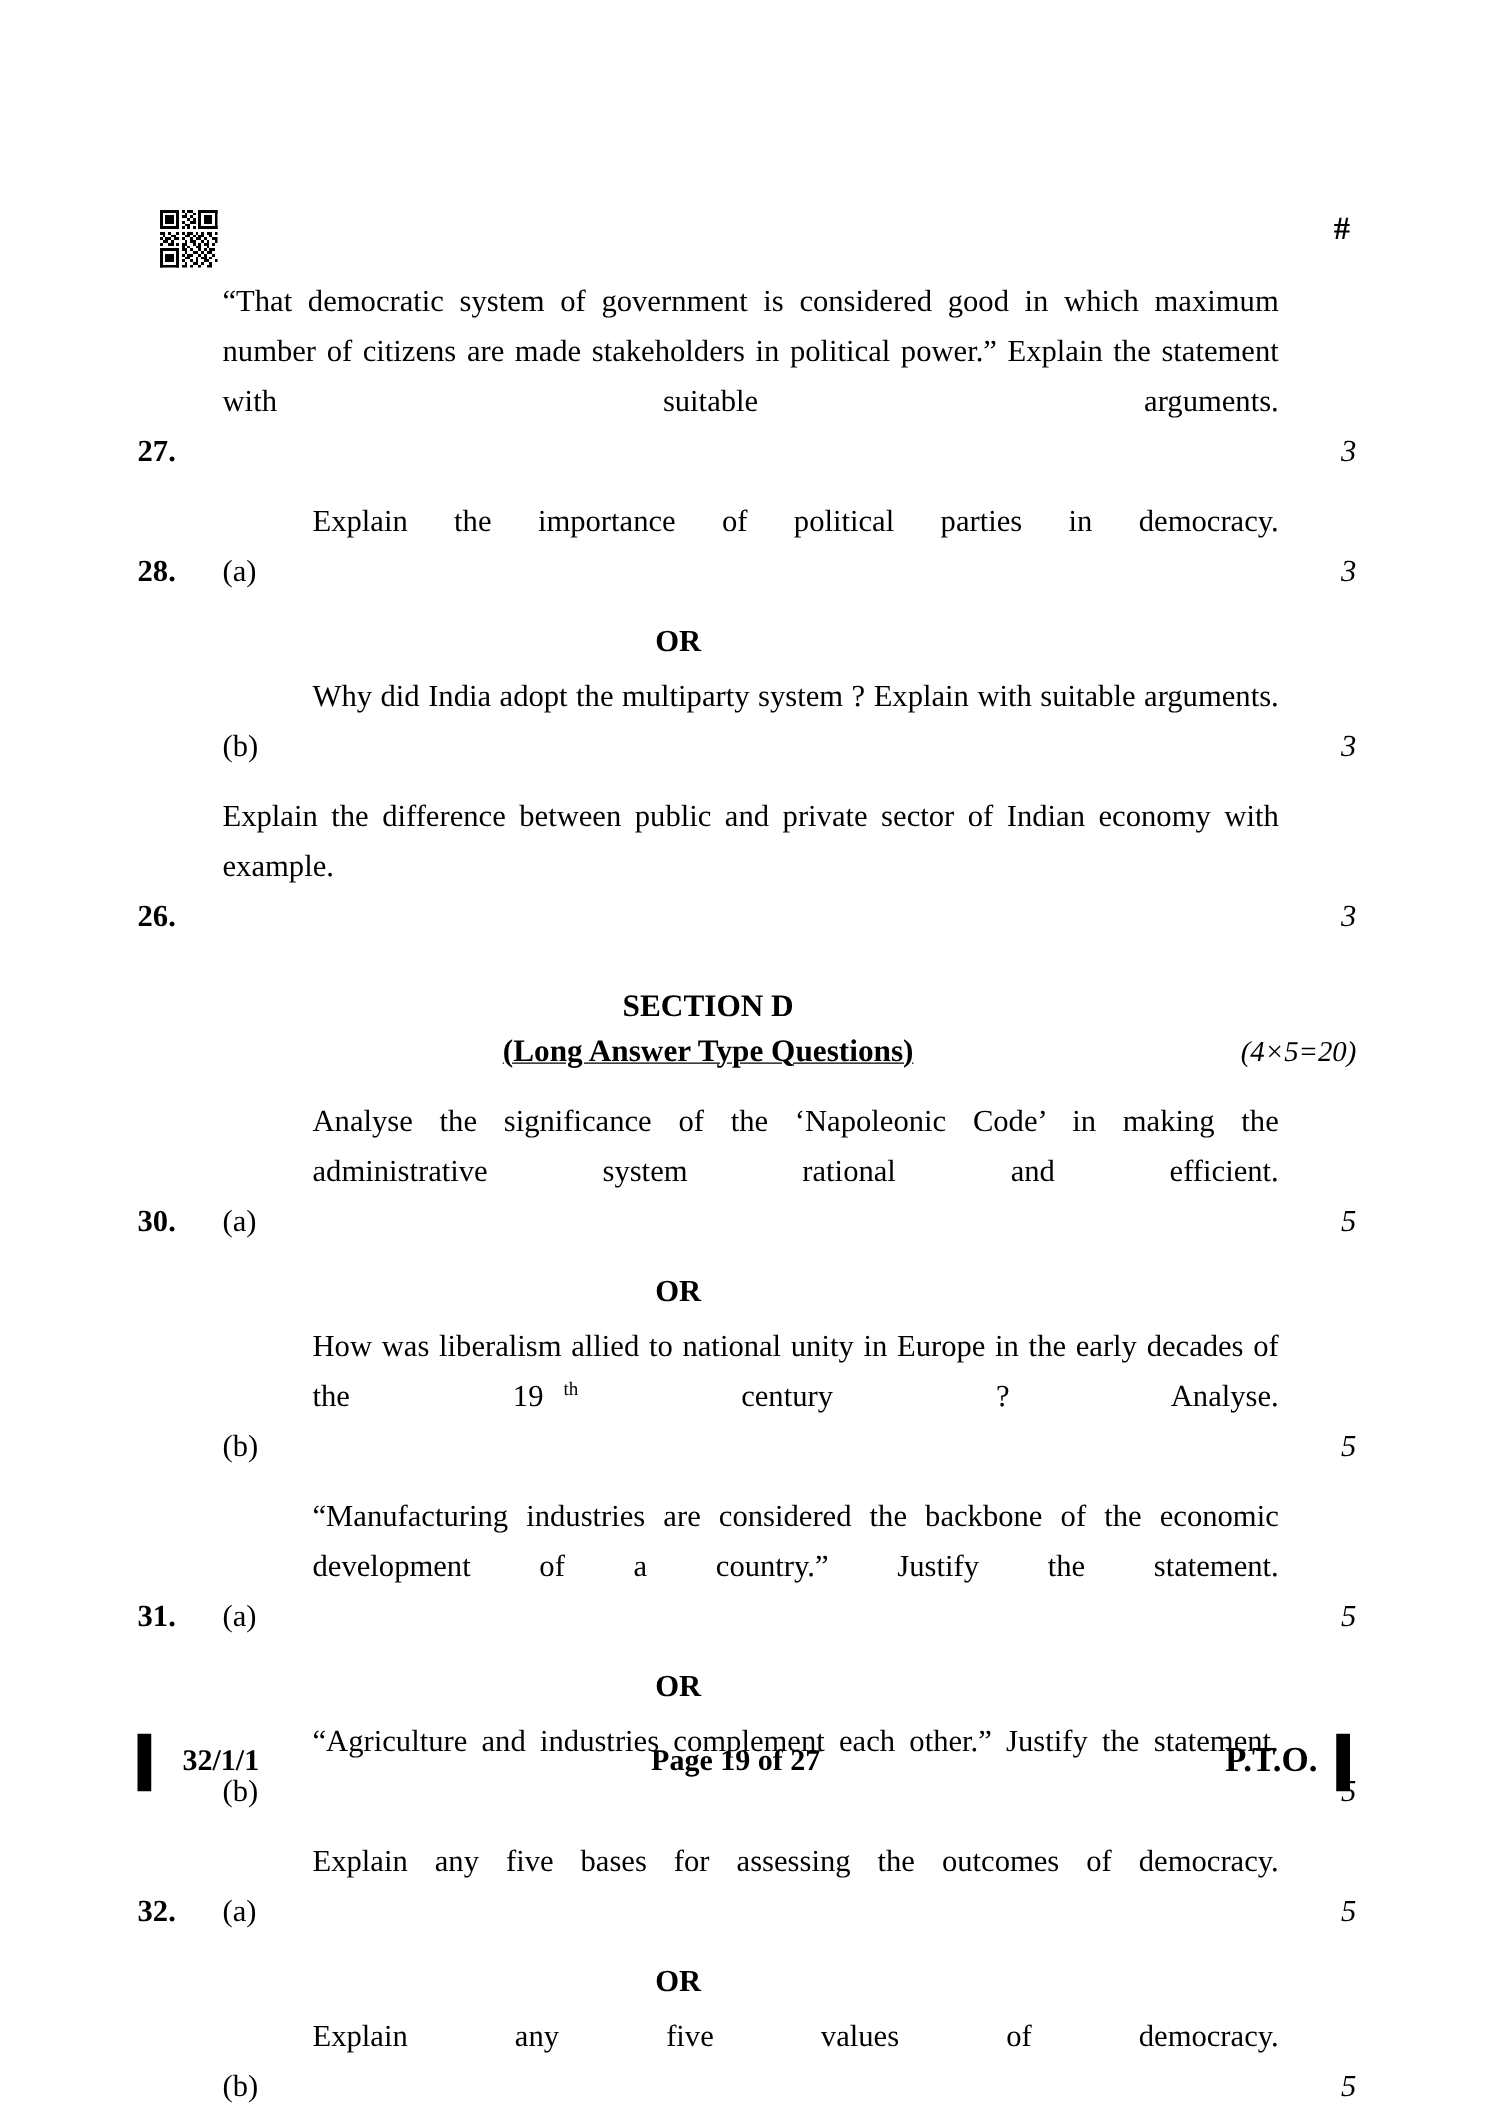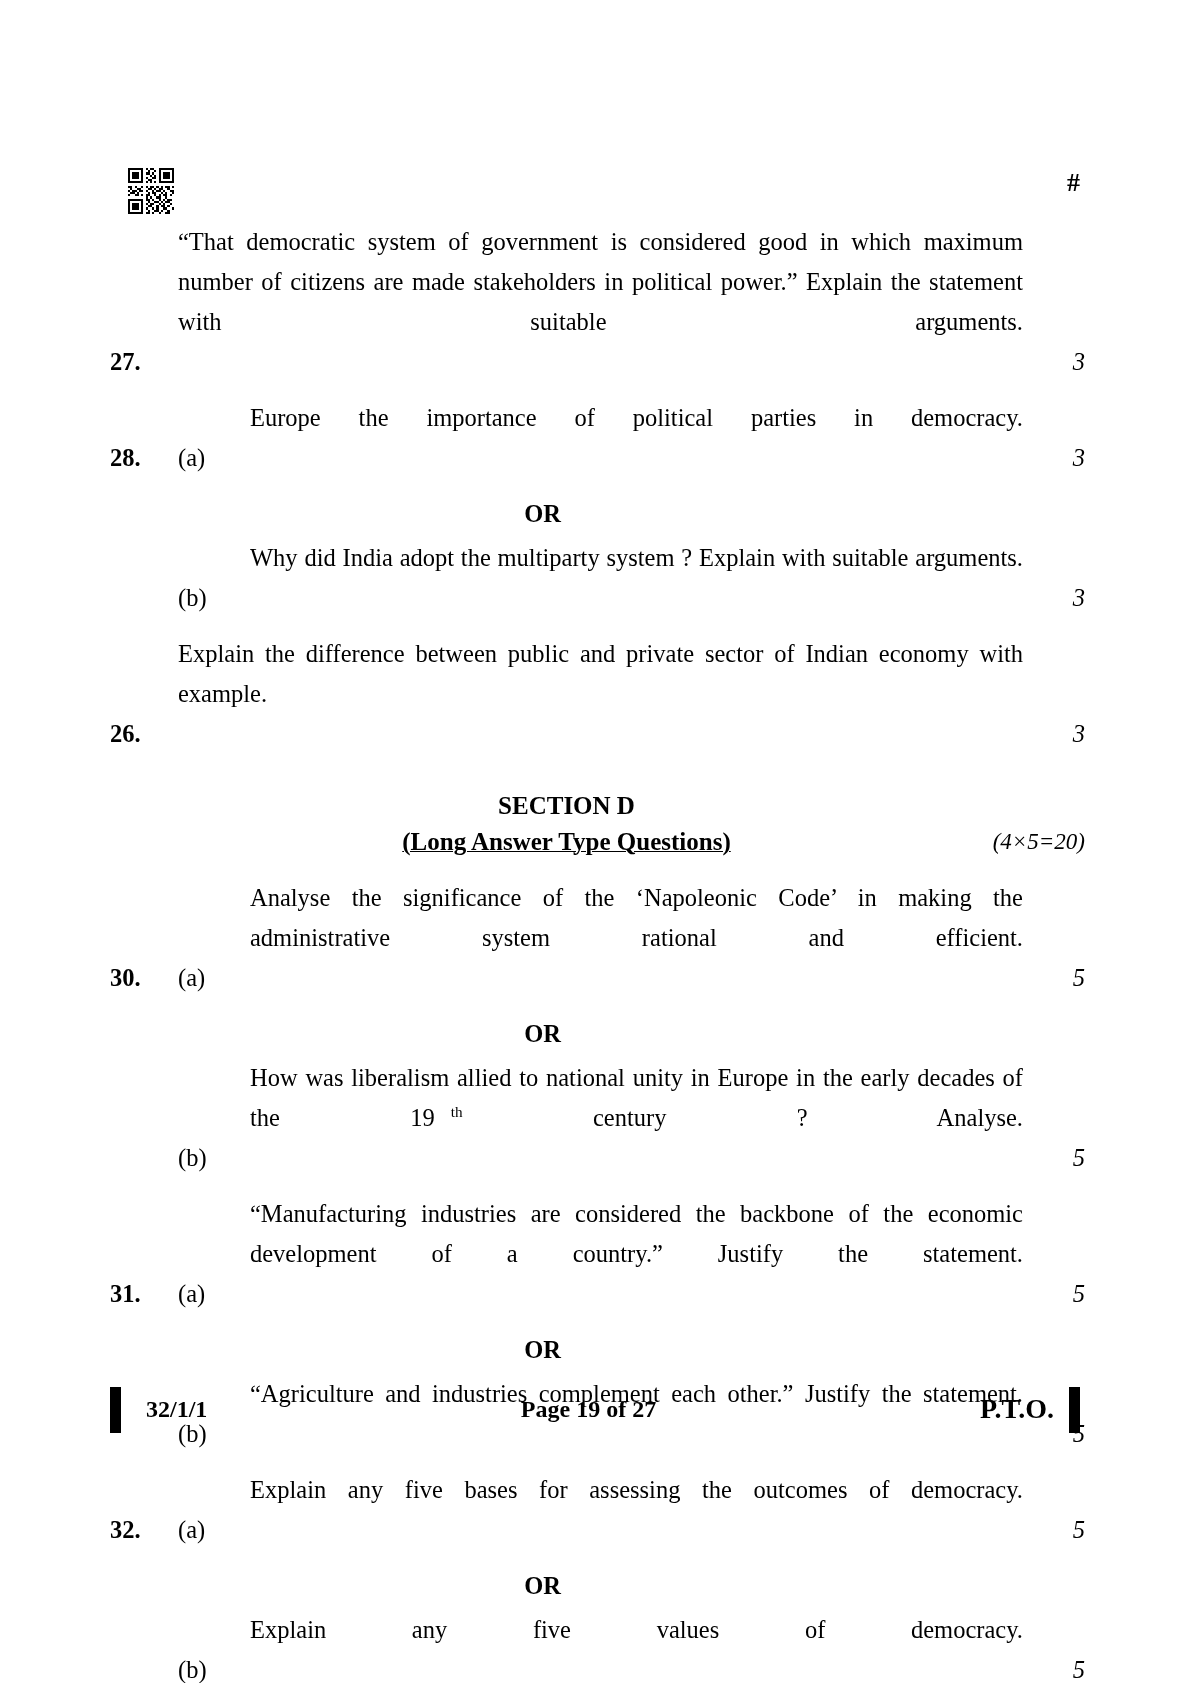--- a/index.html
+++ b/index.html
@@ -325,21 +325,21 @@
       <div class="q-body">
         <div class="q-text">“That democratic system of government is considered good in which maximum number of citizens are made stakeholders in political power.” Explain the statement with suitable arguments.</div>
         <div class="marks">3</div>
       </div>
     </div>
 
     <div class="q">
       <div class="q-num">28.</div>
       <div class="q-sub">(a)</div>
       <div class="q-body">
-        <div class="q-text">Europe the importance of political parties in democracy.</div>
+        <div class="q-text">Explain the importance of political parties in democracy.</div>
         <div class="marks">3</div>
       </div>
     </div>
 
     <div class="or-sub">OR</div>
 
     <div class="q">
       <div class="q-num"></div>
       <div class="q-sub">(b)</div>
       <div class="q-body">

